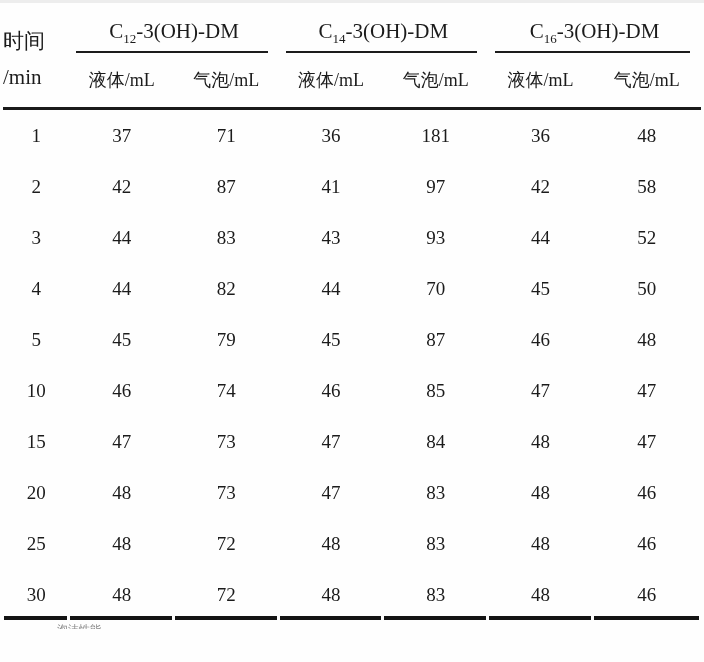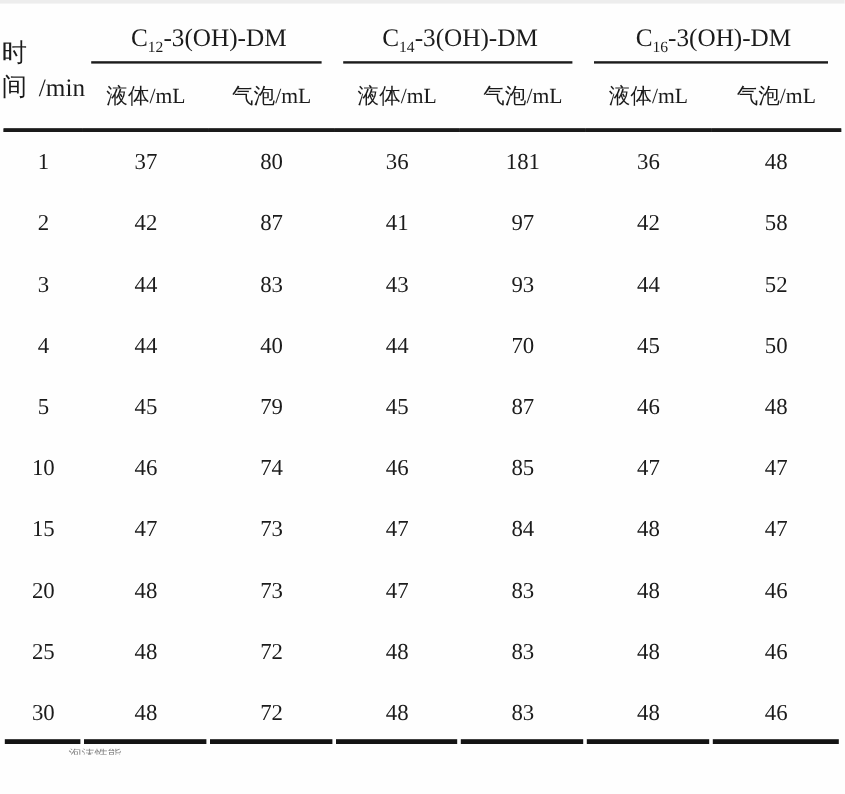--- a/index.html
+++ b/index.html
@@ -29,22 +29,22 @@
     text-align: center;
     vertical-align: middle;
     font-weight: normal;
   }
 
   
   tr.head-groups th { height: 44px; font-size: 21px; }
   th.time-cell { font-size: 19px; }
   .time-cell-inner {
     display: flex;
-    flex-direction: row;
-    align-items: flex-end;
+    flex-direction: column;
+    align-items: flex-start;
     justify-content: center;
     gap: 10px;
   }
   th.group-cell { position: relative; }
   th.group-cell::after {
     content: "";
     position: absolute;
     left: 7px;
     right: 11px;
     bottom: 0;
@@ -126,21 +126,21 @@
         <th>液体/mL</th>
         <th>气泡/mL</th>
         <th>液体/mL</th>
         <th>气泡/mL</th>
       </tr>
     </thead>
     <tbody id="table-body">
         <tr class="data-row">
       <td>1</td>
       <td>37</td>
-      <td>80</td>
+      <td>71</td>
       <td>36</td>
       <td>181</td>
       <td>36</td>
       <td>48</td>
     </tr>
         <tr class="data-row">
       <td>2</td>
       <td>42</td>
       <td>87</td>
       <td>41</td>
@@ -153,21 +153,21 @@
       <td>44</td>
       <td>83</td>
       <td>43</td>
       <td>93</td>
       <td>44</td>
       <td>52</td>
     </tr>
         <tr class="data-row">
       <td>4</td>
       <td>44</td>
-      <td>40</td>
+      <td>82</td>
       <td>44</td>
       <td>70</td>
       <td>45</td>
       <td>50</td>
     </tr>
         <tr class="data-row">
       <td>5</td>
       <td>45</td>
       <td>79</td>
       <td>45</td>

